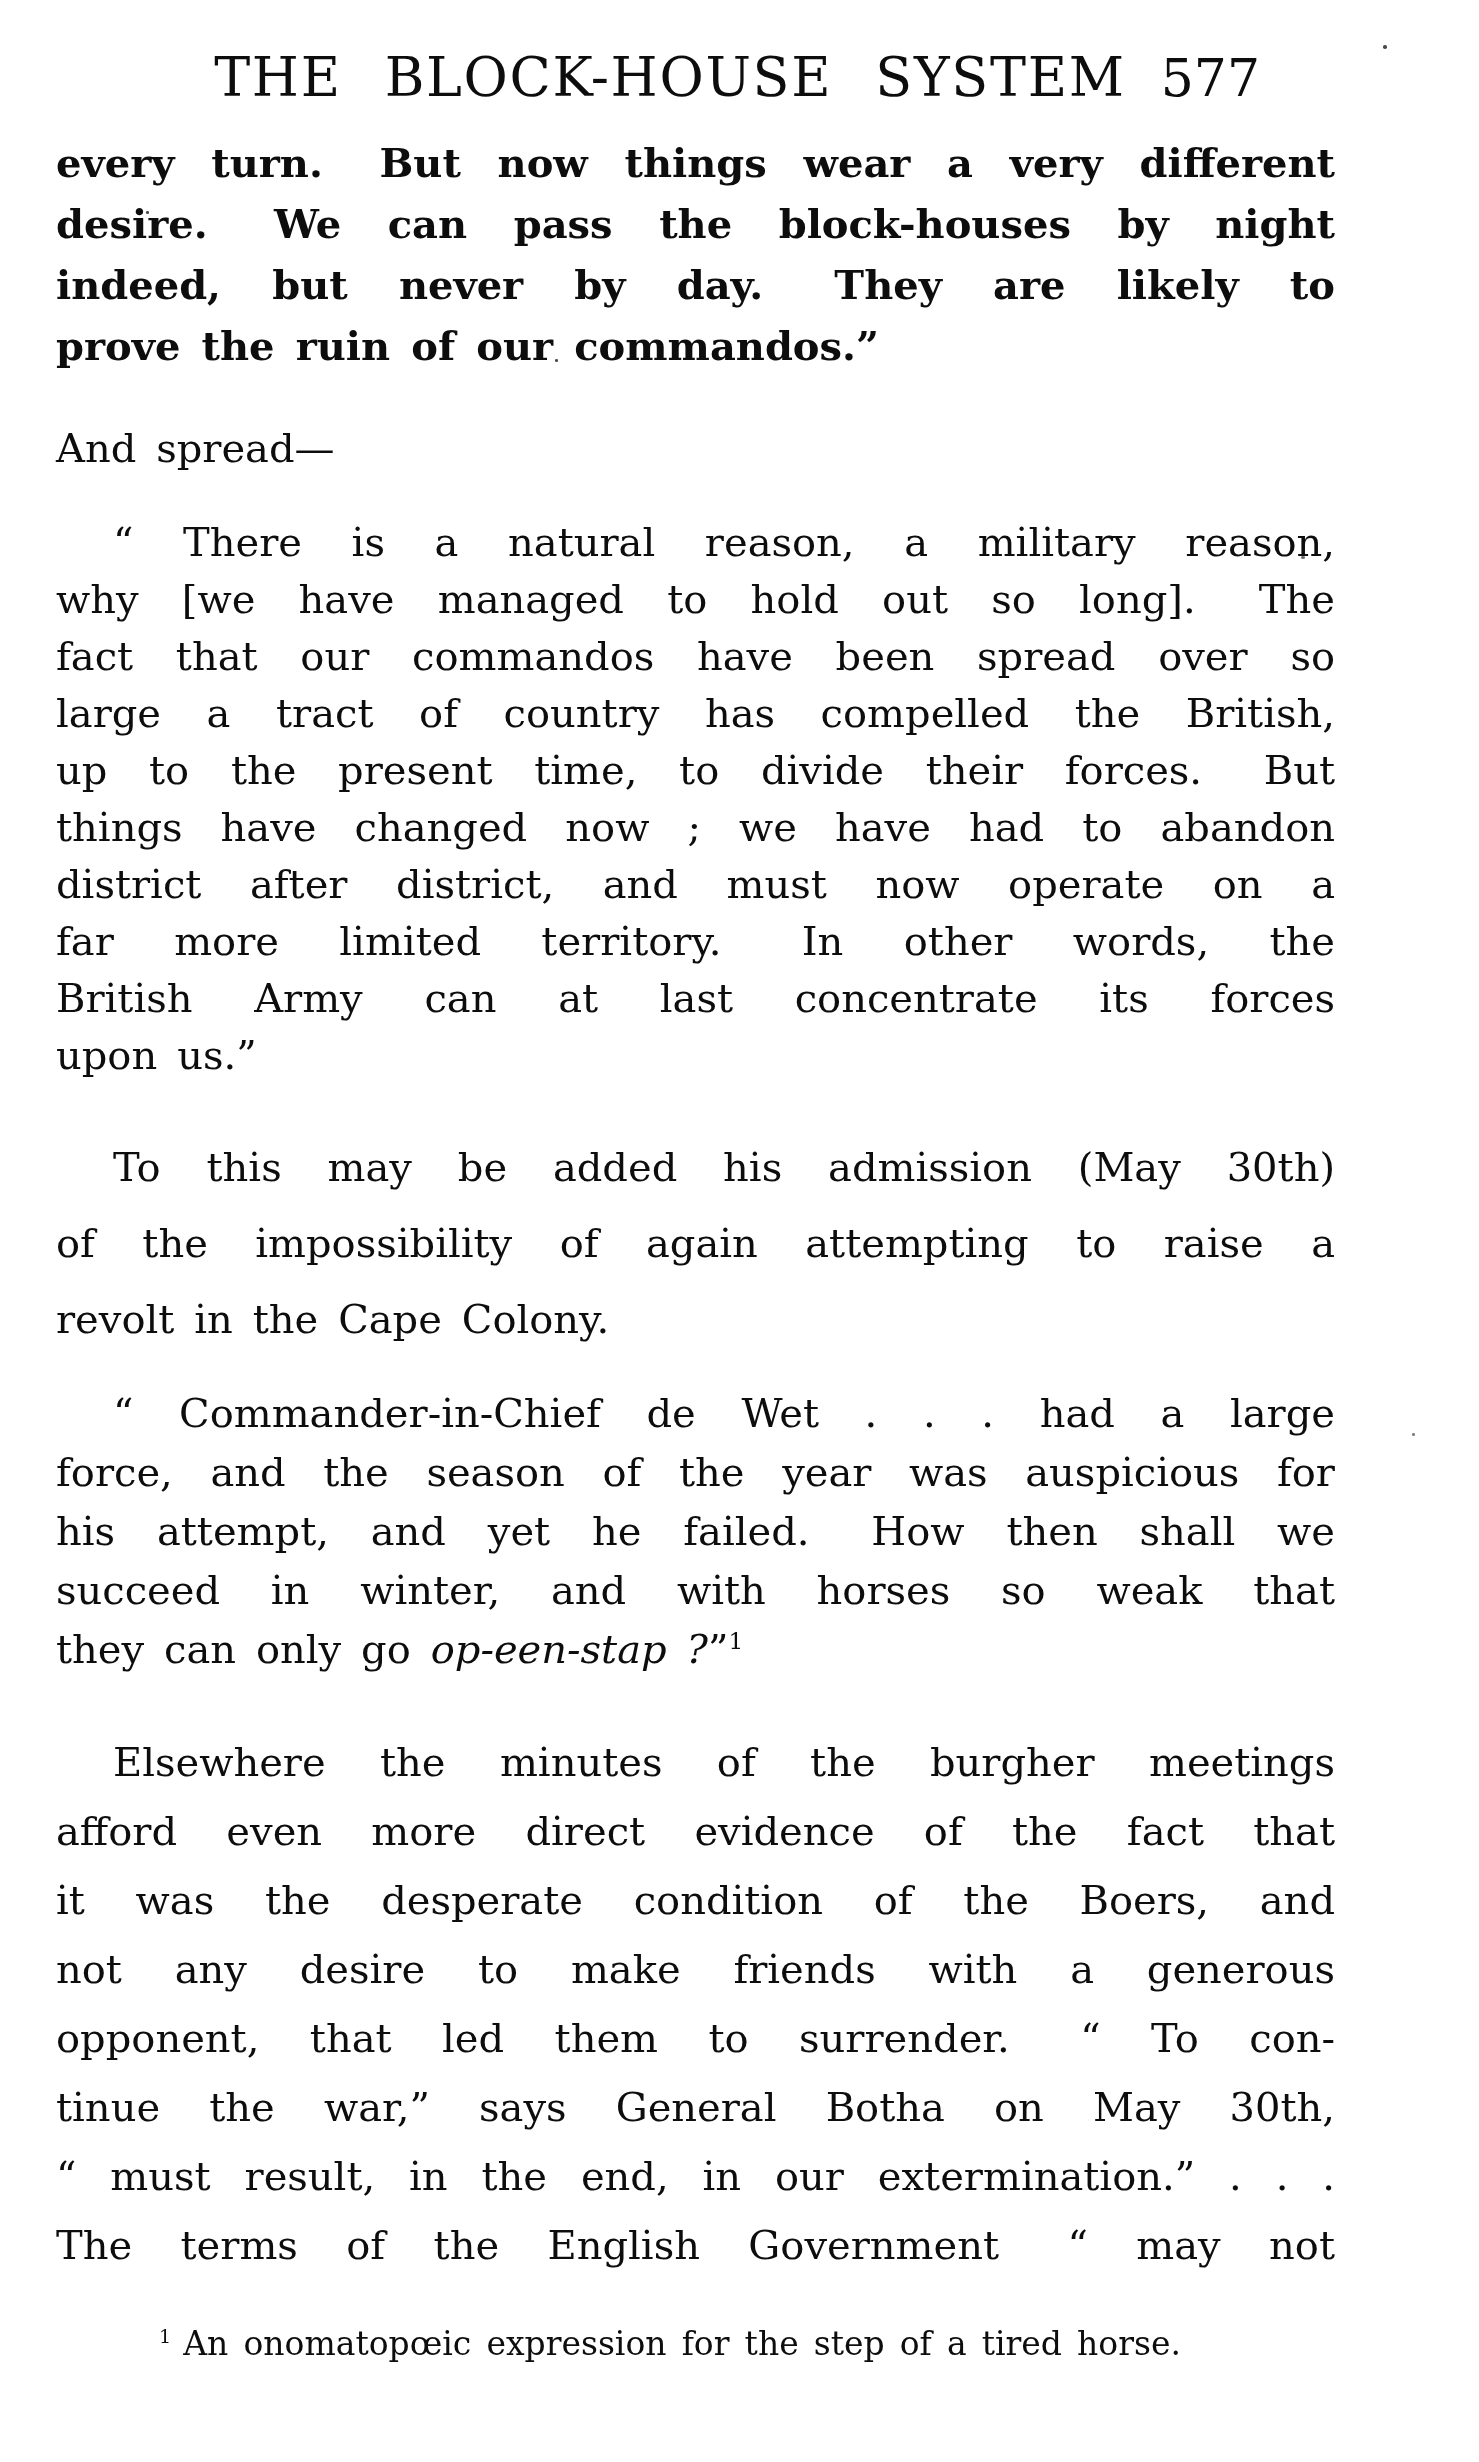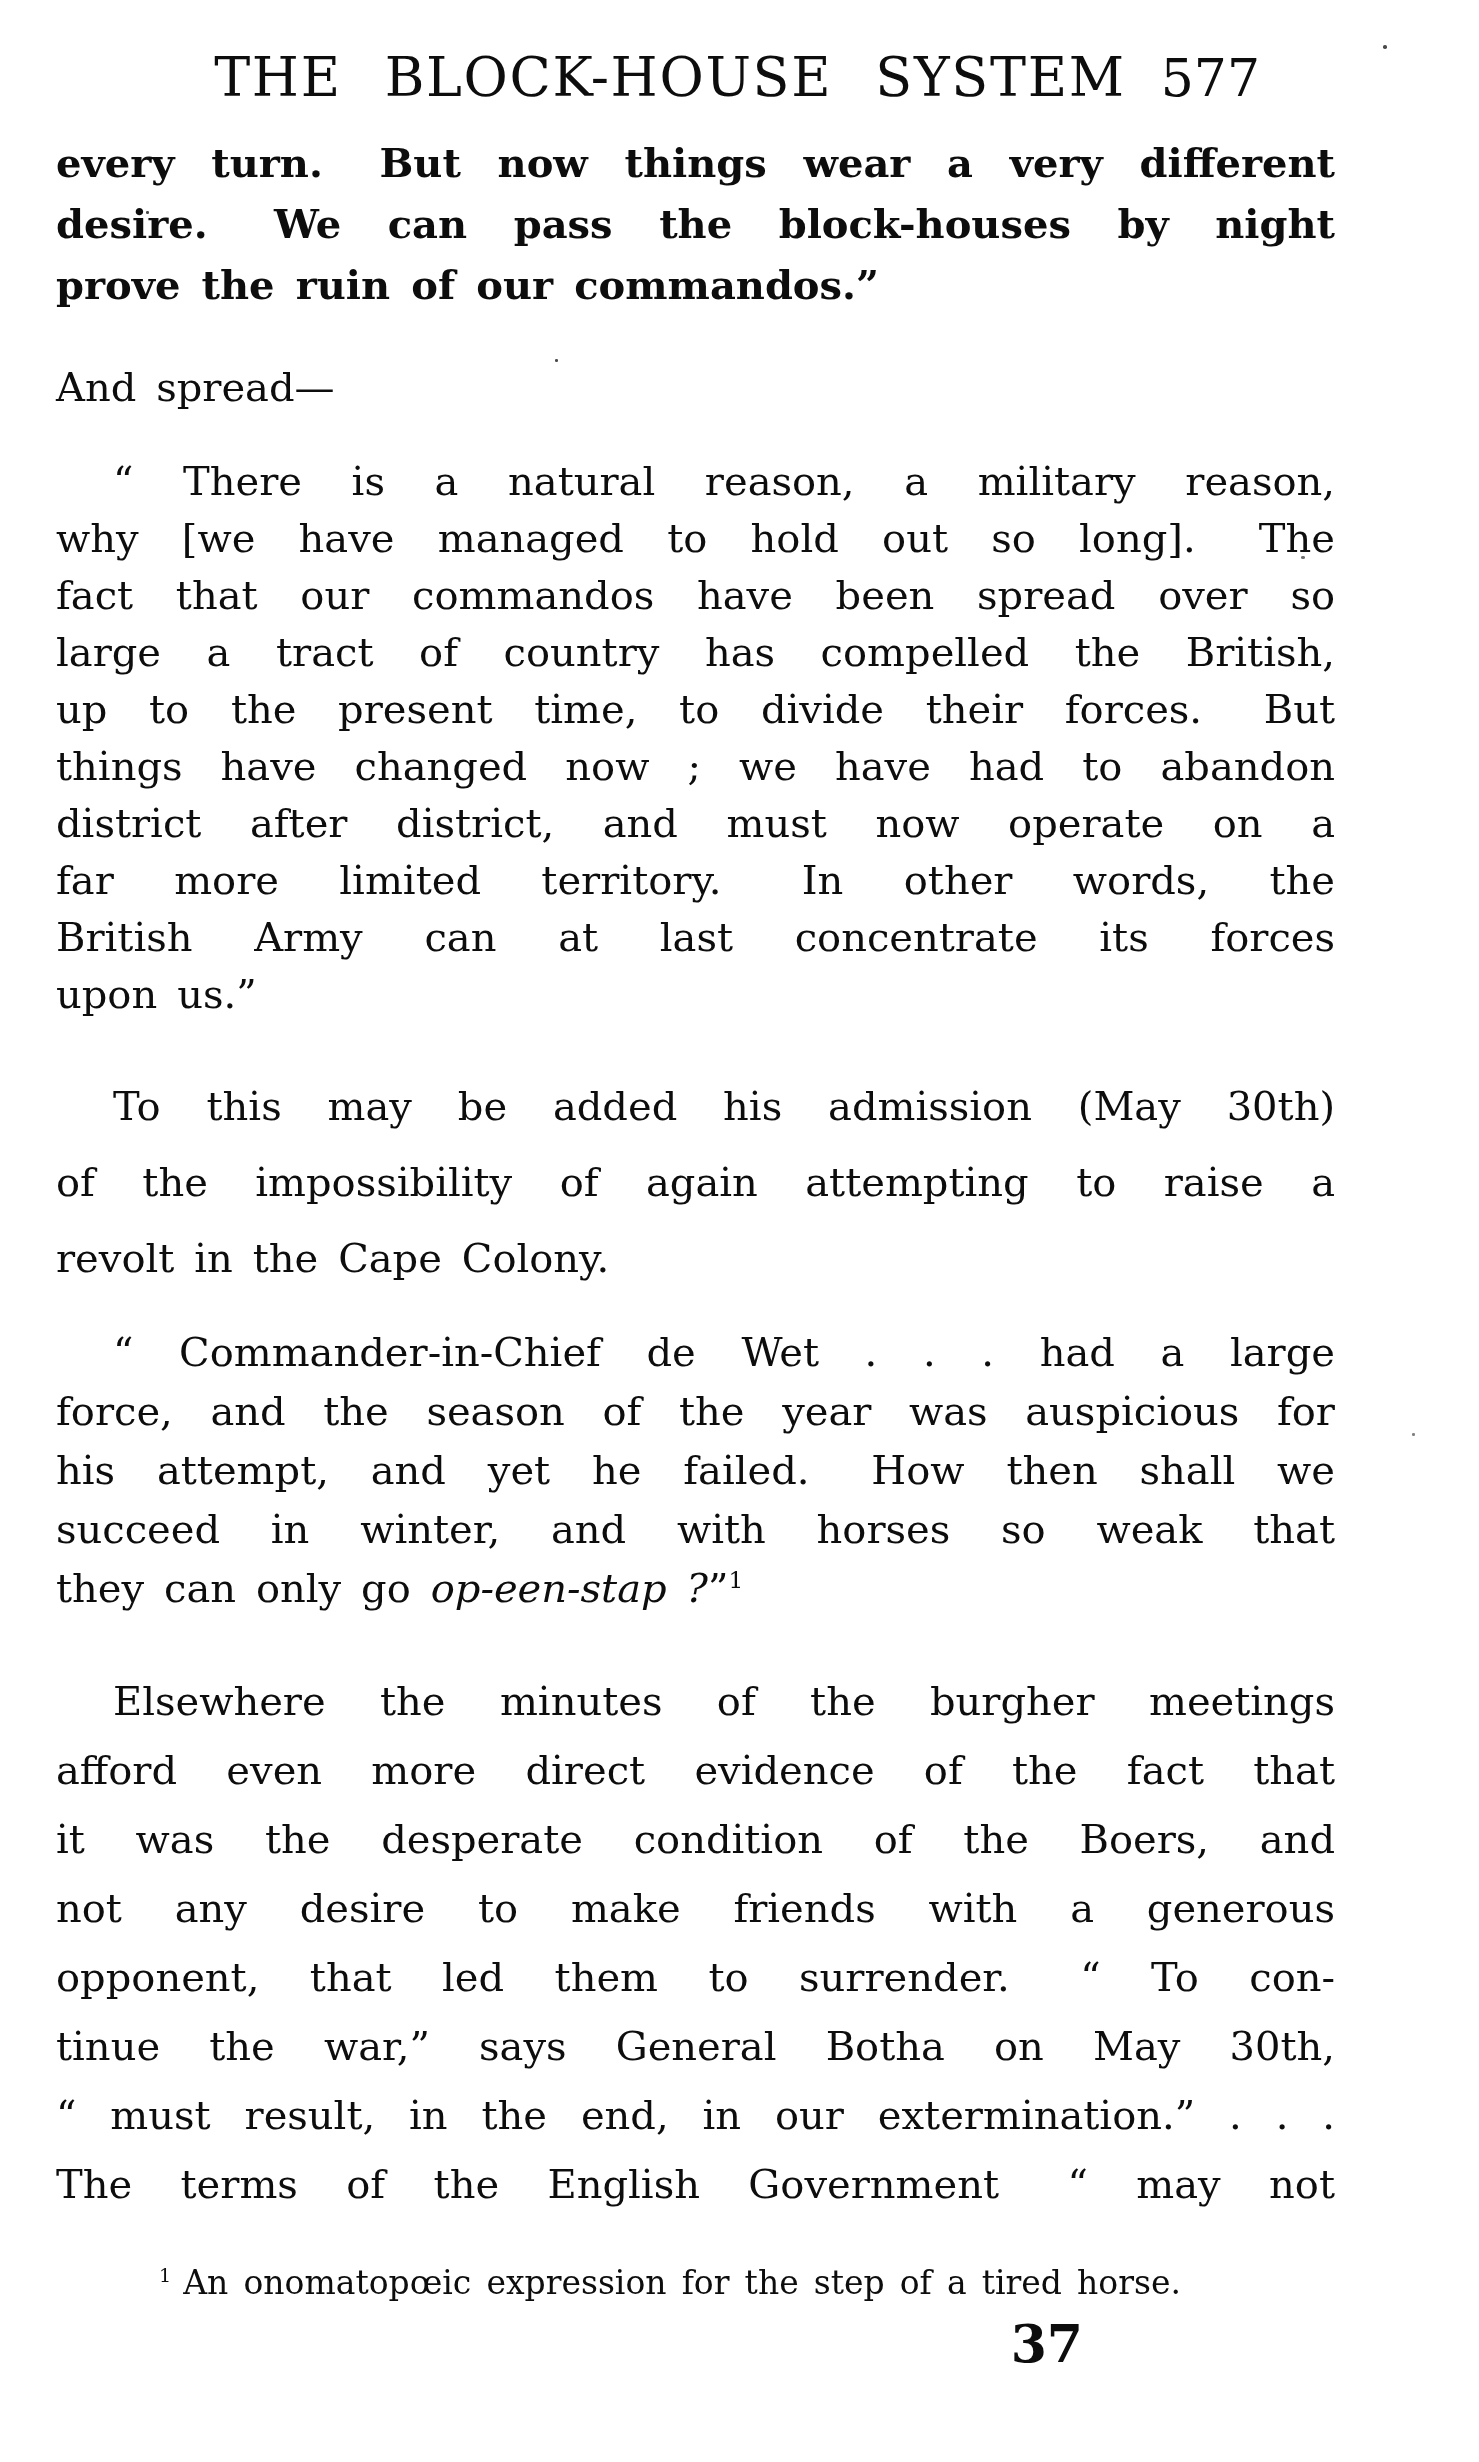--- a/index.html
+++ b/index.html
@@ -73,20 +73,21 @@
 
   <div class="header">
     <span class="title">THE BLOCK-HOUSE SYSTEM</span>
     <span class="pagenum">577</span>
   </div>
 
   <div>
       <div class="para para-0">
         <div class="line"><span>every turn.  But now things wear a very different</span></div>
         <div class="line"><span>desire.  We can pass the block-houses by night</span></div>
+        <div class="line"><span>indeed, but never by day.  They are likely to</span></div>
         <div class="line last"><span>prove the ruin of our commandos.”</span></div>
       </div>
       <div class="para para-1">
         <div class="line last"><span>And spread—</span></div>
       </div>
       <div class="para para-2">
         <div class="line"><span>“ There is a natural reason, a military reason,</span></div>
         <div class="line"><span>why [we have managed to hold out so long].  The</span></div>
         <div class="line"><span>fact that our commandos have been spread over so</span></div>
         <div class="line"><span>large a tract of country has compelled the British,</span></div>
@@ -118,21 +119,20 @@
         <div class="line"><span>tinue the war,” says General Botha on May 30th,</span></div>
         <div class="line"><span>“ must result, in the end, in our extermination.” . . .</span></div>
         <div class="line"><span>The terms of the English Government  “ may not</span></div>
       </div>
     </div>
 
   <div class="footnote">
     <sup>1</sup><span>An onomatopœic expression for the step of a tired horse.</span>
   </div>
 
-  <div class="signature">37</div>
 
   <div class="speck s1"></div>
   <div class="speck s2"></div>
   <div class="speck s3"></div>
   <div class="speck s4"></div>
   <div class="speck s5"></div>
 
 </div>
 
 

